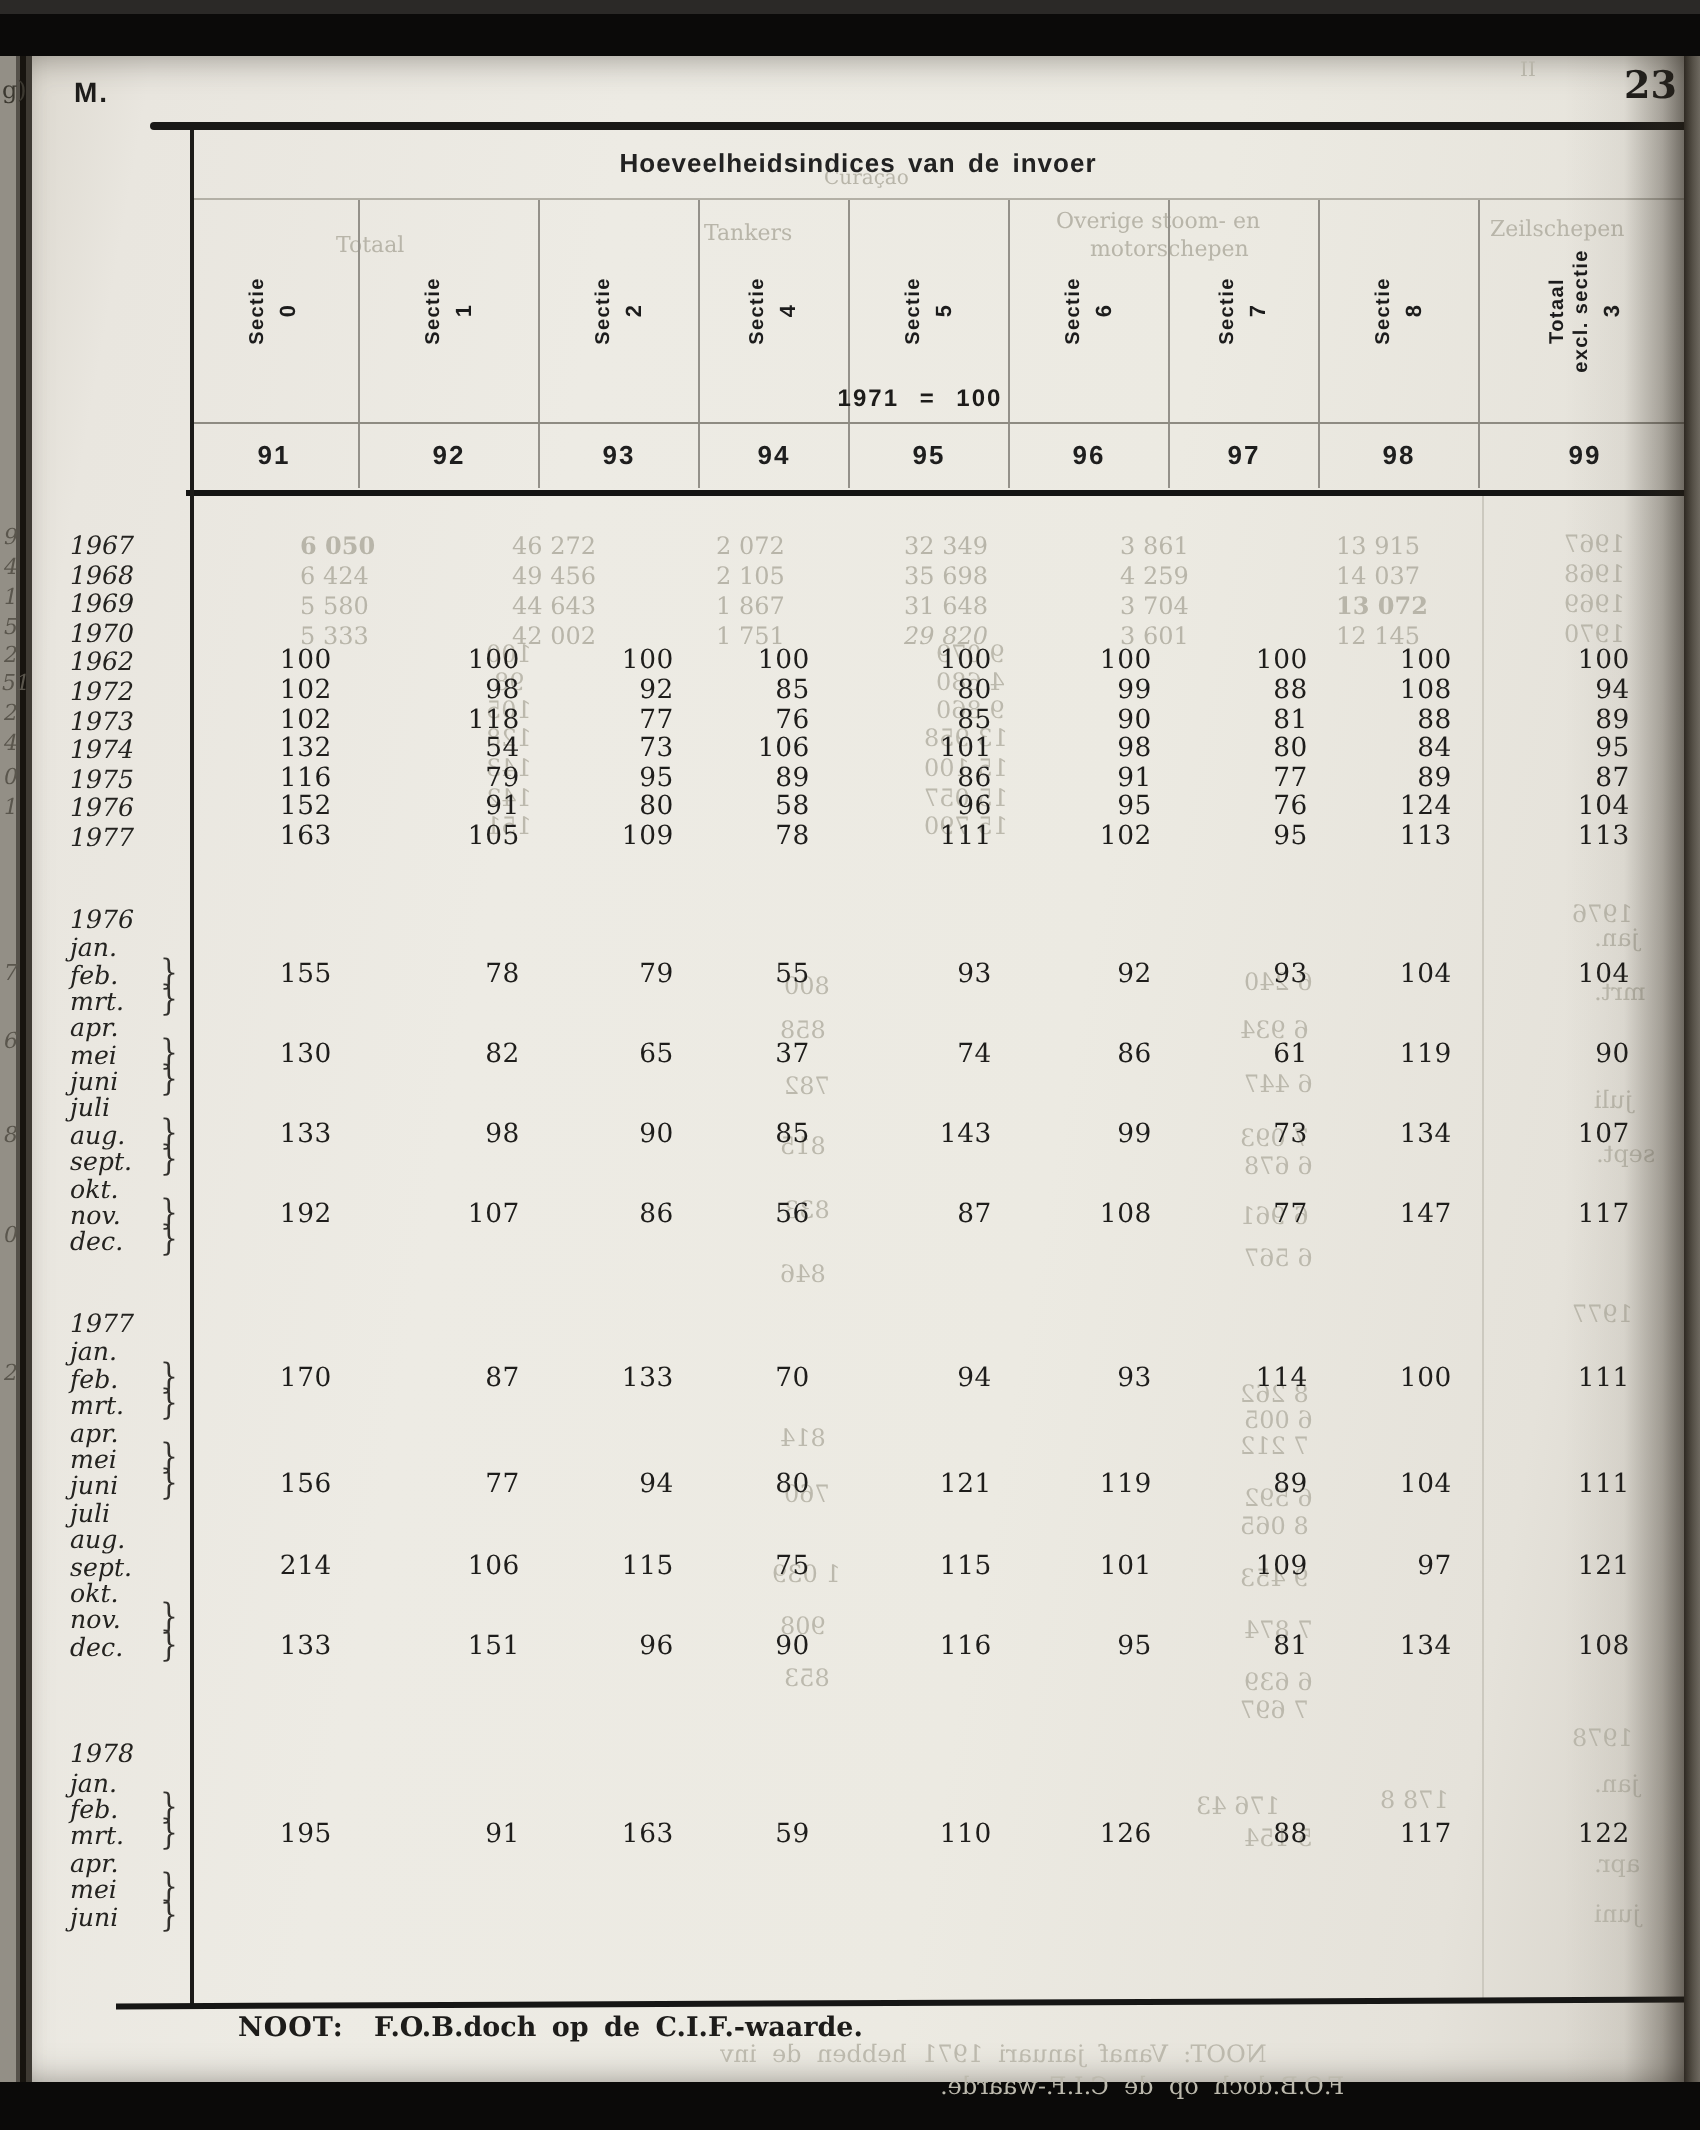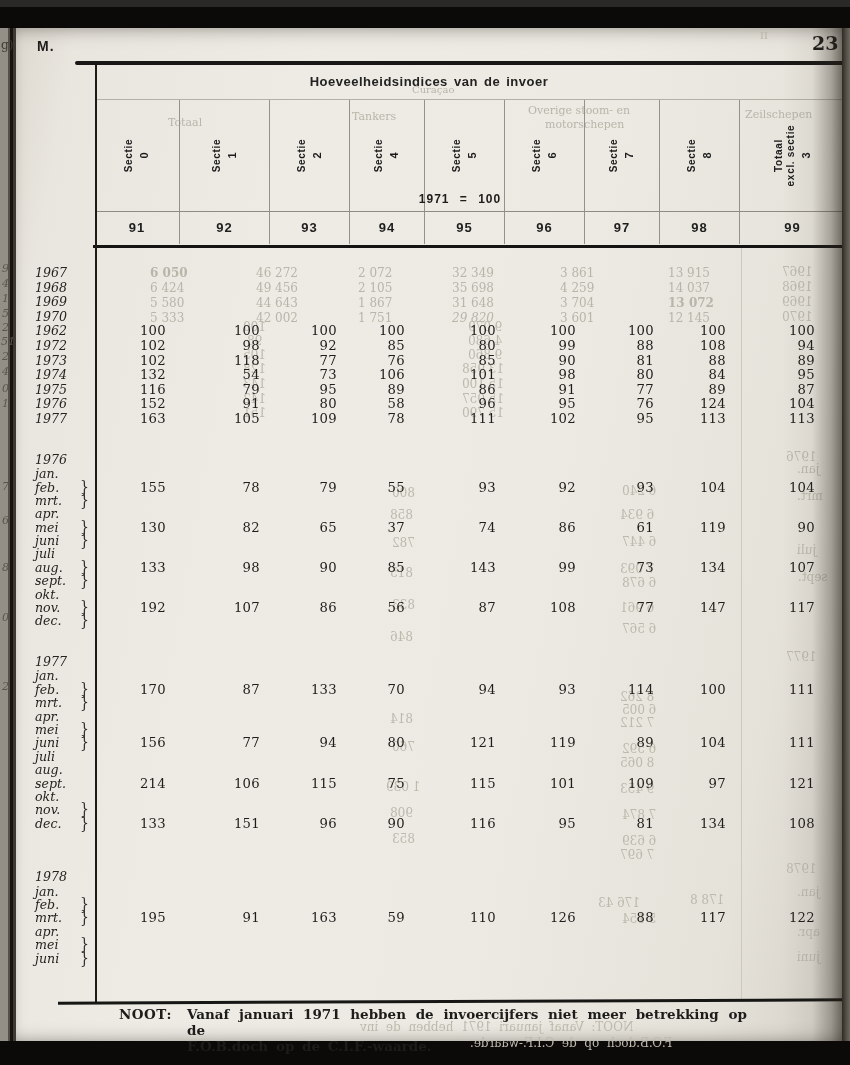--- a/index.html
+++ b/index.html
@@ -859,19 +859,18 @@
         <div class="val"></div>
         <div class="val"></div>
         <div class="val"></div>
         <div class="val"></div>
       </div>
     </div>
 
   <div class="rule-bottom ink"></div>
   <div class="noot-label ink">NOOT:</div>
   <div class="noot ink">
-    <div class="nl1">Vanaf januari 1971 hebben de invoercijfers niet meer betrekking op de</div>
     <div class="nl2">F.O.B.doch op de C.I.F.-waarde.</div>
   </div>
 
   <div class="rshade"></div>
   <div class="redge"></div>
 </div>
 
 </body></html>

